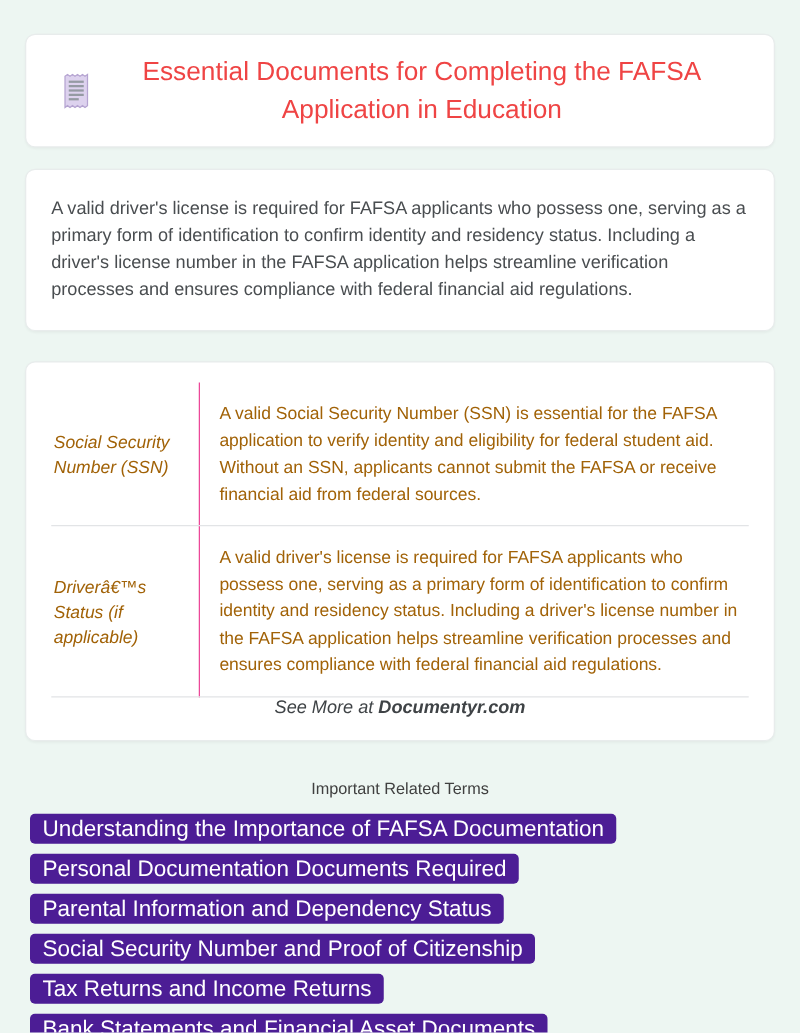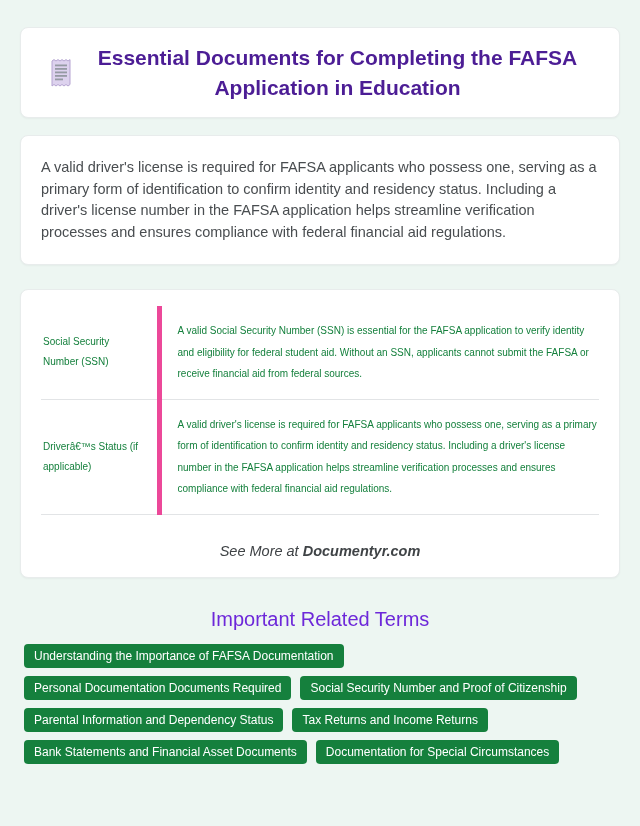--- a/index.html
+++ b/index.html
@@ -28,23 +28,23 @@
     height: 91px;
     display: flex;
     align-items: center;
     padding: 0 18px 0 27px;
   }
   .header-icon { flex: 0 0 auto; width: 26px; height: 30px; margin-right: 10px; }
   .page-title {
     flex: 1 1 auto;
     text-align: center;
     font-size: 21px;
-    font-weight: 700;
+    font-weight: 400;
     line-height: 30px;
-    color: #4c1d95;
+    color: #ef4444;
     padding-right: 10px;
   }
 
   
   .intro-card {
     margin-top: 17px;
     padding: 21px 20px;
   }
   .intro-text {
     font-size: 14.5px;
@@ -56,61 +56,62 @@
   .table-card {
     margin-top: 24px;
     padding: 16px 20px 18px 20px;
   }
   table.doc-table {
     width: 100%;
     border-collapse: collapse;
   }
   .doc-table td {
     border-bottom: 1px solid #e2e4e6;
-    font-size: 10px;
+    font-size: 14px;
     vertical-align: middle;
-    color: #15803d;
+    color: #a16207;
   }
   .doc-table td.term-cell {
     width: 118px;
-    border-right: 5px solid #ec4899;
+    border-right: 1px solid #ec4899;
     padding: 14px 12px 14px 2px;
     line-height: 20px;
+    font-style: italic;
   }
   .doc-table td.desc-cell {
     padding: 14px 2px 14px 16px;
     line-height: 21.5px;
   }
   .see-more {
     text-align: center;
-    margin-top: 28px;
+    margin-top: 0;
     font-style: italic;
     font-size: 14.5px;
     color: #3f4346;
   }
   .see-more .site { font-weight: bold; }
 
   
   .related-heading {
     margin-top: 30px;
     text-align: center;
-    font-size: 20px;
+    font-size: 13px;
     font-weight: 500;
-    color: #6d28d9;
+    color: #404040;
   }
   .tags {
     margin: 13px 22px 0 24px;
     display: flex;
     flex-wrap: wrap;
     gap: 8px 9px;
   }
   .tag {
-    background: #15803d;
+    background: #4c1d95;
     color: #ffffff;
-    font-size: 12px;
+    font-size: 18px;
     line-height: 14px;
     padding: 5px 10px;
     border-radius: 4px;
     white-space: nowrap;
     cursor: pointer;
   }
 </style>
 </head>
 <body>
 
@@ -151,21 +152,21 @@
       <span>See More at</span>
       <span class="site">Documentyr.com</span>
     </div>
   </div>
 
   <h2 class="related-heading">Important Related Terms</h2>
 
   <div class="tags">
     <span class="tag">Understanding the Importance of FAFSA Documentation</span>
     <span class="tag">Personal Documentation Documents Required</span>
+    <span class="tag">Parental Information and Dependency Status</span>
     <span class="tag">Social Security Number and Proof of Citizenship</span>
-    <span class="tag">Parental Information and Dependency Status</span>
     <span class="tag">Tax Returns and Income Returns</span>
     <span class="tag">Bank Statements and Financial Asset Documents</span>
     <span class="tag">Documentation for Special Circumstances</span>
 
   </div>
 
 </div>
 
 </body></html>

